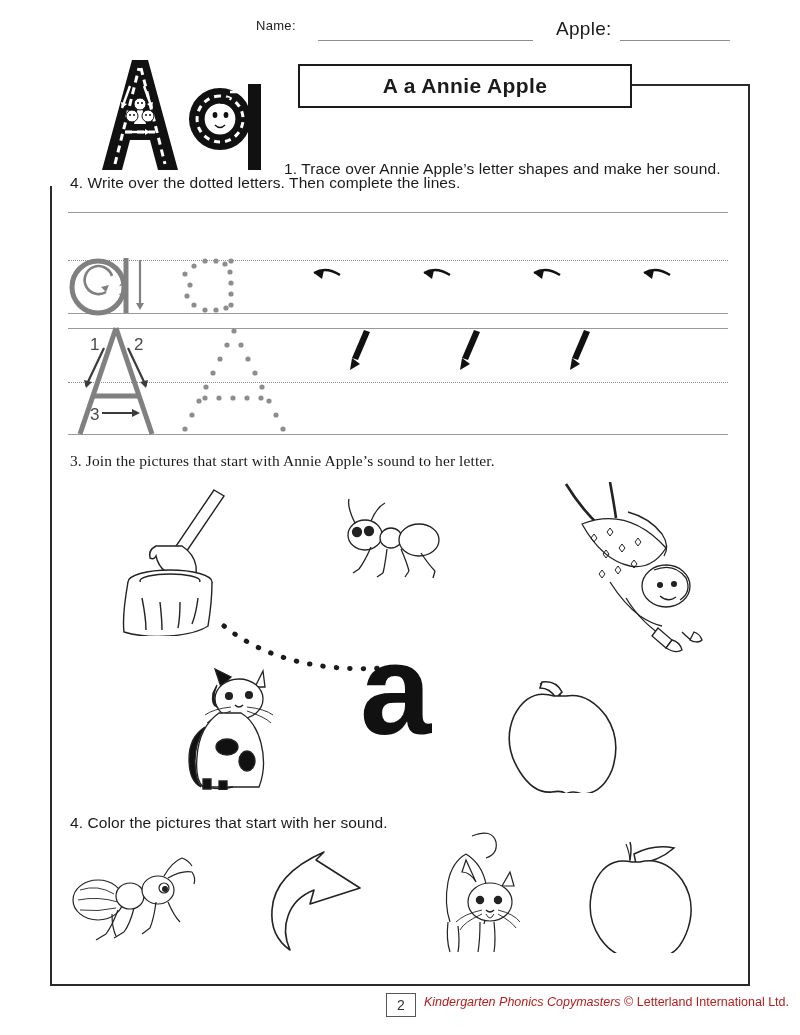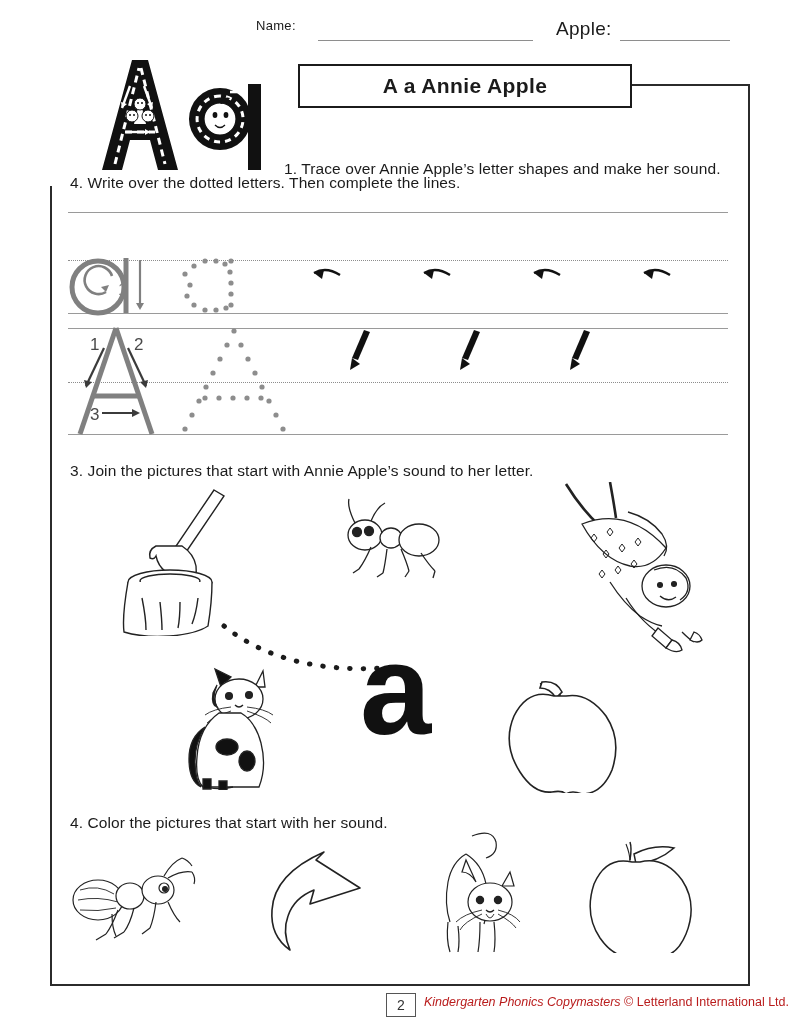--- a/index.html
+++ b/index.html
@@ -26,21 +26,21 @@
              border:2px solid #1b1b1b;background:#fff;display:flex;align-items:center;justify-content:center;margin-left:16px;}
   .title-text{font-size:21px;font-weight:bold;letter-spacing:.4px;}
 
   
   .bigletters{position:absolute;left:70px;top:52px;width:200px;height:122px;}
 
   
   .instr{position:absolute;font-size:15.5px;letter-spacing:.1px;color:#1b1b1b;white-space:nowrap;}
   #instr1{left:284px;top:129px;margin-top:31px;}
   #instr2{left:70px;top:174px;}
-  #instr3{left:70px;top:462px;}
+  #instr3{left:70px;top:452px;font-family:Liberation Serif, serif;}
   #instr4{left:70px;top:814px;}
 
   
   .practice{position:absolute;left:68px;top:200px;width:660px;height:240px;}
   .pline{position:absolute;height:1px;background:#9a9a9a;left:0;width:660px;}
   .pdotted{position:absolute;left:0;width:660px;height:0;border-top:1.5px dotted #8d8d8d;}
 
   
   .pic{position:absolute;}
 

